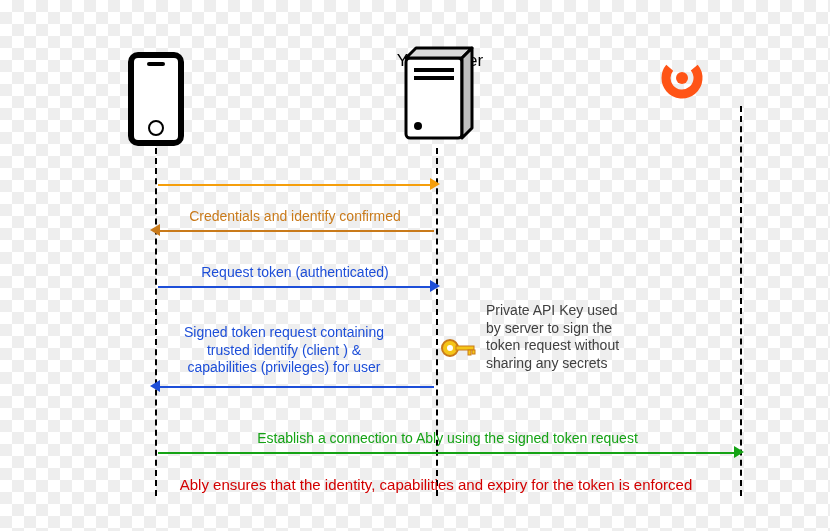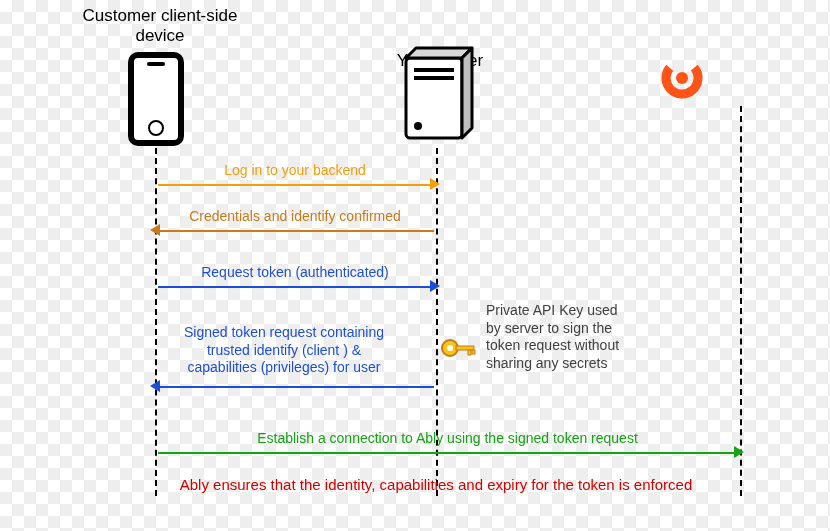--- a/index.html
+++ b/index.html
@@ -101,22 +101,20 @@
     left: 0; right: 0;
     text-align: center;
     padding-left: 42px;
   }
 </style>
 </head>
 <body>
 
 <div class="stage">
 
-  <div class="label-top" style="left:65px; top:6px; width:190px;">Customer
-client-side device</div>
   <div class="label-top" style="left:360px; top:24px; width:160px;margin-top:27px;">Your server</div>
 
   <div class="phone" style="left:128px; top:52px;"></div>
 
   <div class="server-box" style="left:400px; top:46px;">
     <svg width="74" height="100" viewBox="0 0 74 100">
       <rect x="6" y="12" width="56" height="80" rx="4" fill="#fff" stroke="#000" stroke-width="3"></rect>
       <polygon points="6,12 16,2 72,2 62,12" fill="#d9d9d9" stroke="#000" stroke-width="3" stroke-linejoin="round"></polygon>
       <polygon points="62,12 72,2 72,82 62,92" fill="#bfbfbf" stroke="#000" stroke-width="3" stroke-linejoin="round"></polygon>
       <rect x="14" y="22" width="40" height="4" fill="#000"></rect>
@@ -131,21 +129,20 @@
         <circle cx="22" cy="22" r="16" fill="none" stroke="#ff5416" stroke-width="9" stroke-dasharray="72 100" transform="rotate(-40 22 22)"></circle>
         <circle cx="22" cy="22" r="6" fill="#ff5416"></circle>
       </svg>
     </span>
   </div>
 
   <div class="lifeline" style="left:155px; top:148px; height:348px;"></div>
   <div class="lifeline" style="left:436px; top:148px; height:348px;"></div>
   <div class="lifeline" style="left:740px; top:106px; height:390px;"></div>
 
-  <div class="msg" style="left:160px; top:162px; width:270px; color:#f59e0b;">Log in to your backend</div>
   <div class="arrow-line" style="left:158px; top:184px; width:274px; border-top:2px solid #f59e0b;"></div>
   <div class="arrow-head" style="left:430px; top:178px; border-left:10px solid #f59e0b;"></div>
 
   <div class="msg" style="left:160px; top:208px; width:270px; color:#c97a1a;">Credentials and identify confirmed</div>
   <div class="arrow-line" style="left:158px; top:230px; width:276px; border-top:2px solid #c97a1a;"></div>
   <div class="arrow-head" style="left:150px; top:224px; border-right:10px solid #c97a1a;"></div>
 
   <div class="msg" style="left:160px; top:264px; width:270px; color:#1d4ed8;">Request token (authenticated)</div>
   <div class="arrow-line" style="left:158px; top:286px; width:274px; border-top:2px solid #1d4ed8;"></div>
   <div class="arrow-head" style="left:430px; top:280px; border-left:10px solid #1d4ed8;"></div>

